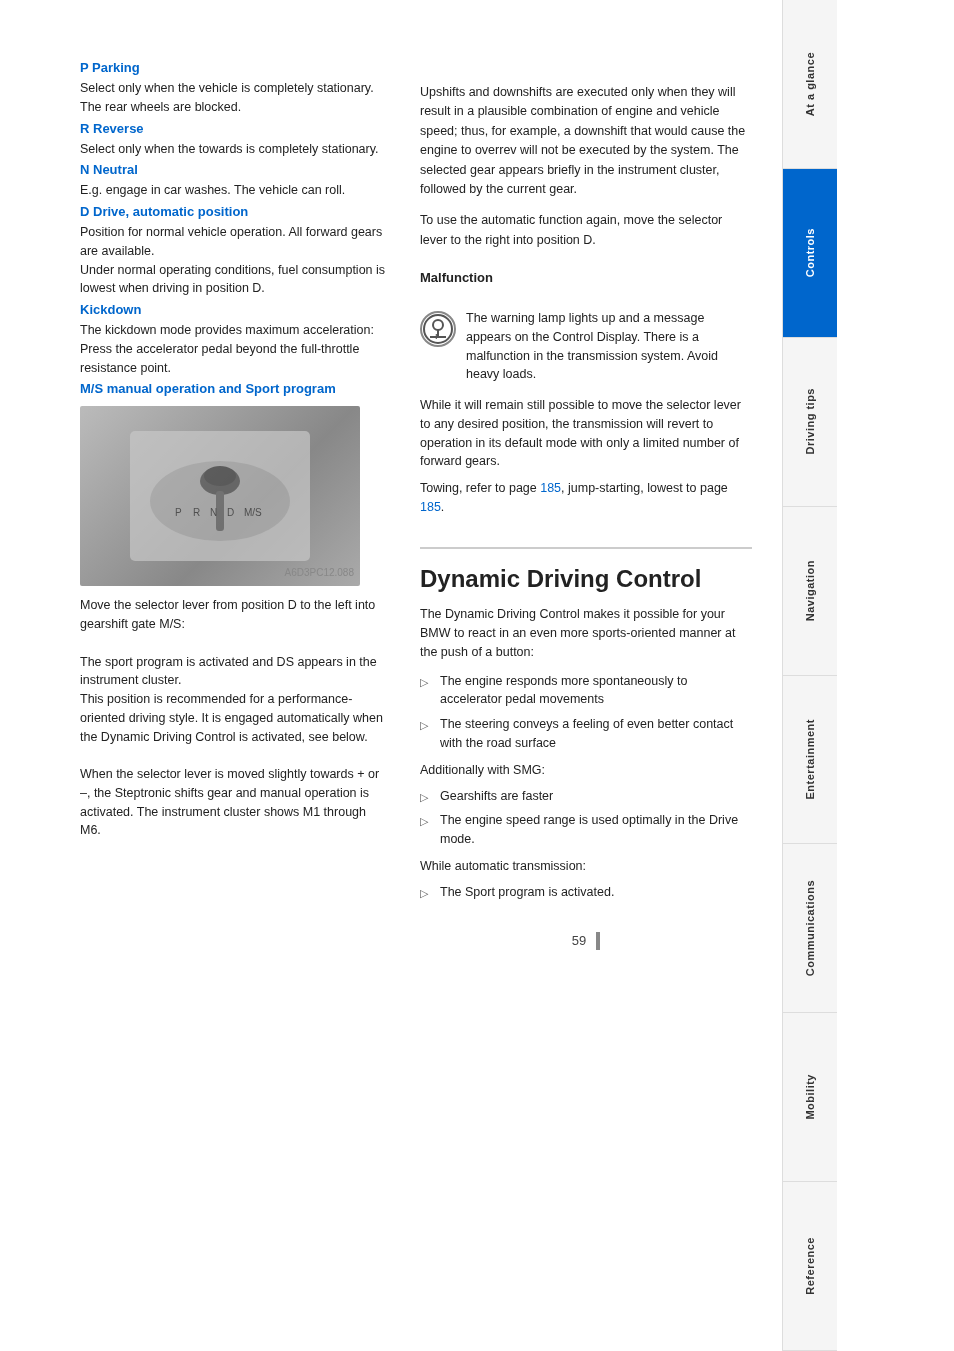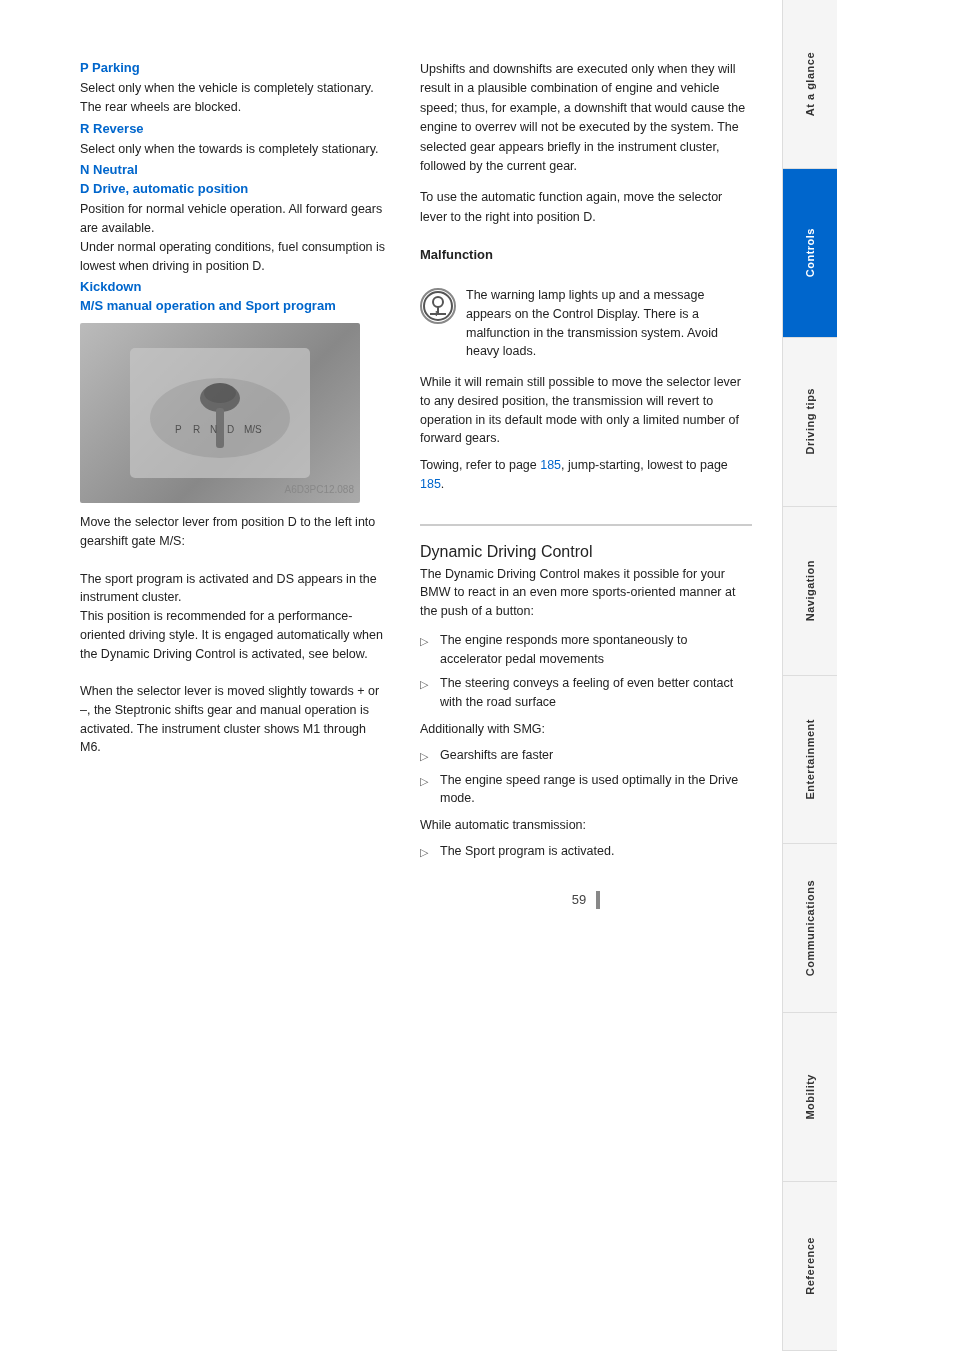--- a/index.html
+++ b/index.html
@@ -127,24 +127,24 @@
     }
 
     
     .ddc-section {
       margin-top: 30px;
       border-top: 2px solid #ccc;
       padding-top: 16px;
     }
 
     .ddc-title {
-      font-size: 16px;
-      font-weight: normal;
-      color: #222;
-      margin-bottom: 4px;
+      font-size: 24px;
+      font-weight: bold;
+      color: #222;
+      margin-bottom: 12px;
       line-height: 1.2;
     }
 
     .bullet-list {
       list-style: none;
       padding: 0;
       margin: 10px 0;
     }
 
     .bullet-list li {
@@ -236,20 +236,21 @@
     
     .link-text {
       color: #0066cc;
       text-decoration: none;
     }
 
     .right-col-top {
       font-size: 12.5px;
       line-height: 1.55;
       color: #222;
+      margin-top: 23px;
     }
   </style>
 </head>
 <body>
 
 <div class="page-container">
 
   <div class="main-content">
 
     <div class="content-columns">
@@ -261,29 +262,31 @@
           <p class="section-text">Select only when the vehicle is completely stationary. The rear wheels are blocked.</p>
         </div>
 
         <div>
           <div class="section-heading">R Reverse</div>
           <p class="section-text">Select only when the towards is completely stationary.</p>
         </div>
 
         <div>
           <div class="section-heading">N Neutral</div>
+          <p class="section-text">E.g. engage in car washes. The vehicle can roll.</p>
         </div>
 
         <div>
           <div class="section-heading">D Drive, automatic position</div>
           <p class="section-text">Position for normal vehicle operation. All forward gears are available.<br>Under normal operating conditions, fuel consumption is lowest when driving in position D.</p>
         </div>
 
         <div>
           <div class="section-heading">Kickdown</div>
+          <p class="section-text">The kickdown mode provides maximum acceleration:<br>Press the accelerator pedal beyond the full-throttle resistance point.</p>
         </div>
 
         <div>
           <div class="section-heading">M/S manual operation and Sport program</div>
 
           <div class="gear-image">
             <div class="gear-image-inner">
 
               <svg width="200" height="150" viewBox="0 0 200 150" class="gear-svg">
 

